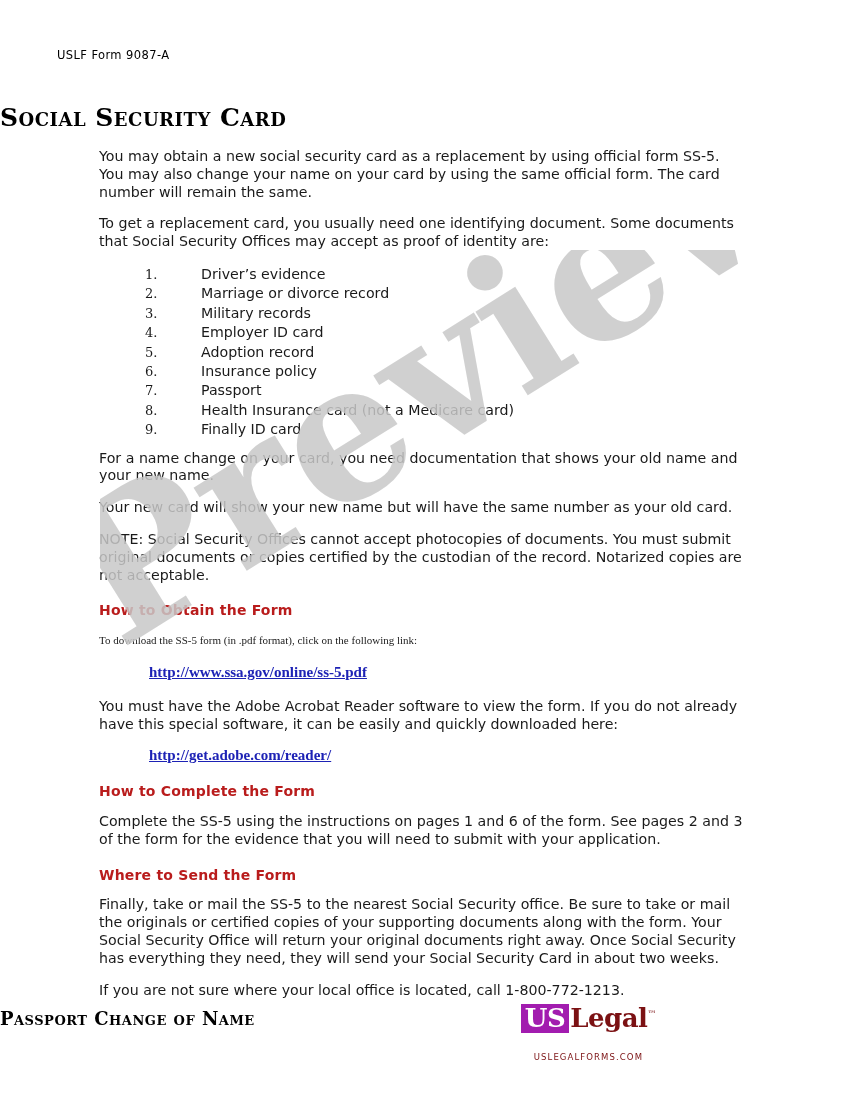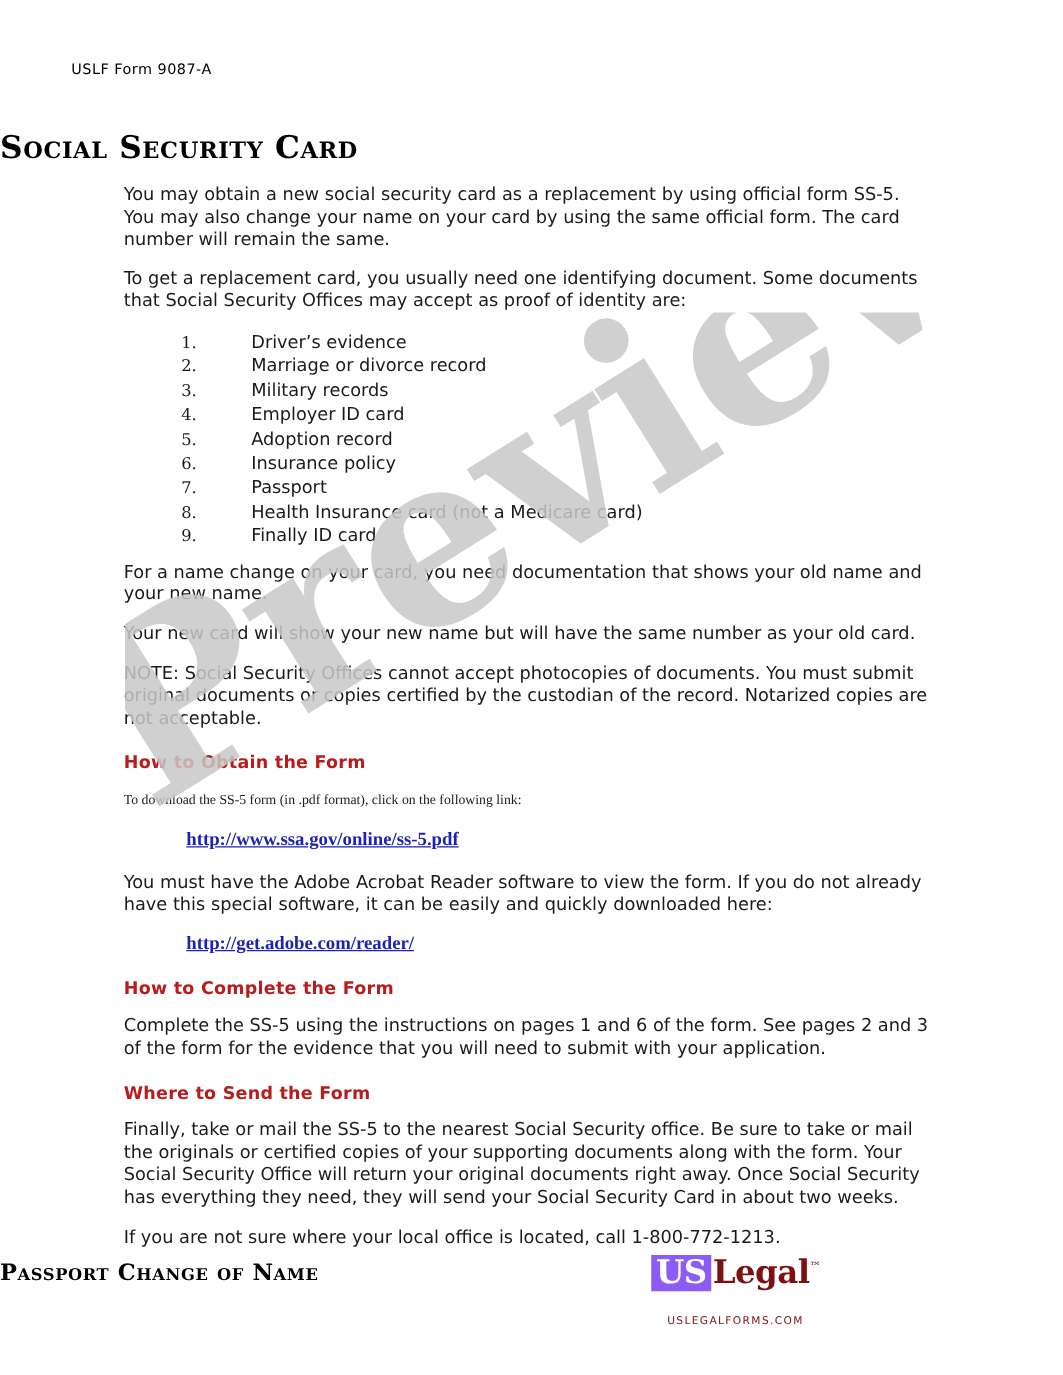--- a/index.html
+++ b/index.html
@@ -140,21 +140,21 @@
   .logo-main {
     font-family: "DejaVu Serif", serif;
     font-size: 26px;
     font-weight: bold;
     color: #7b1113;
     letter-spacing: -0.5px;
     line-height: 1;
   }
   .logo-main .us-box {
     display: inline-block;
-    background: #8b5cf6;
+    background: #a21caf;
     color: #ffffff;
     padding: 1px 4px 2px 4px;
     margin-right: 1px;
   }
   .logo-tm {
     font-size: 9px;
     vertical-align: super;
     color: #7b1113;
     font-weight: normal;
   }

